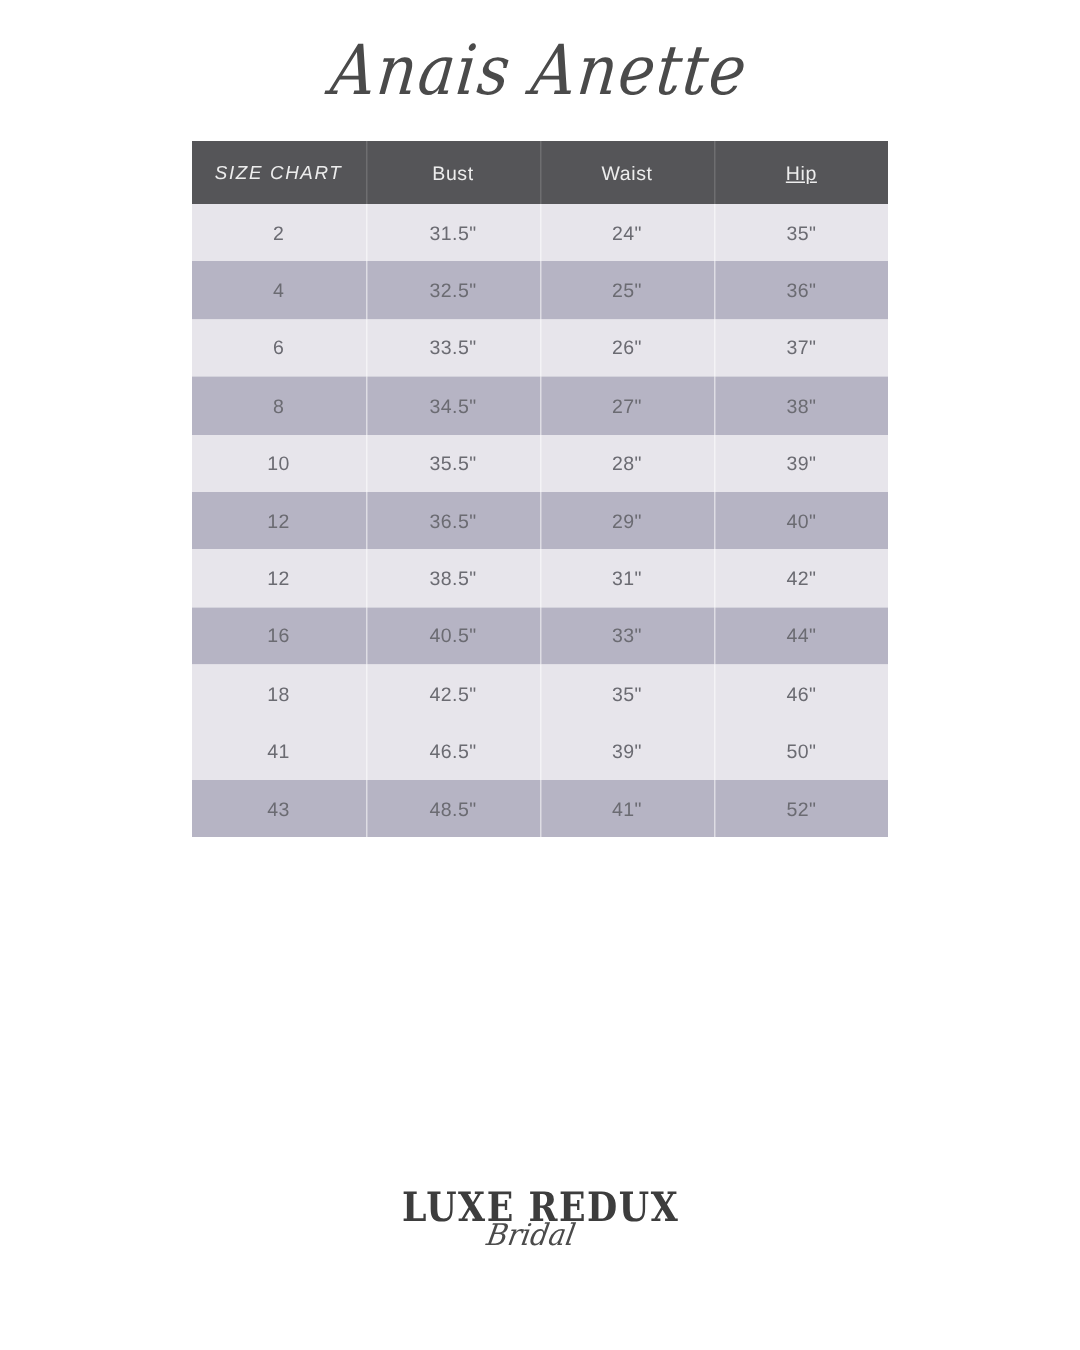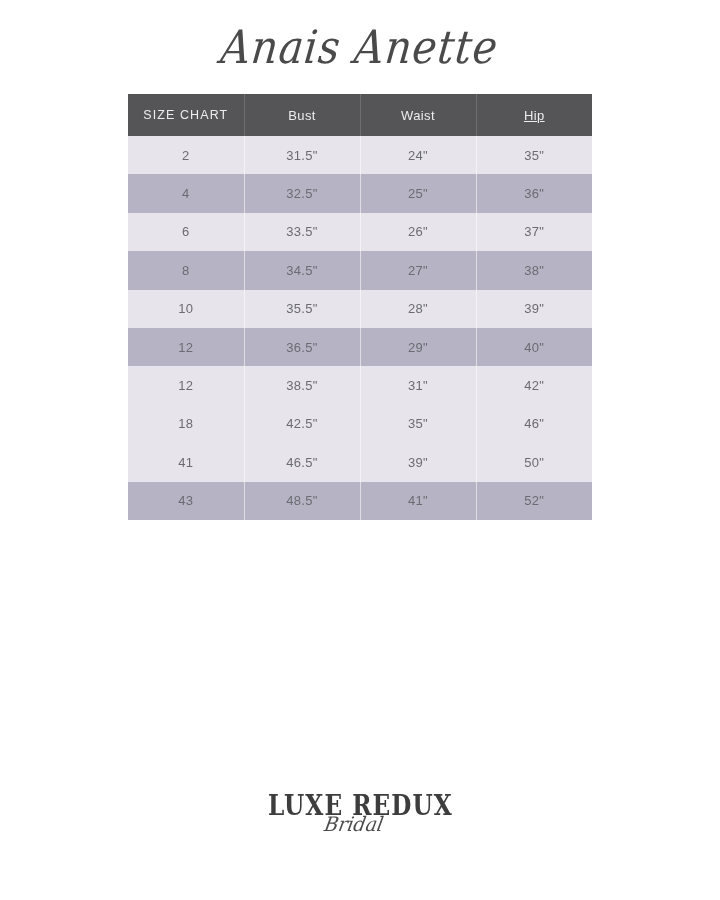--- a/index.html
+++ b/index.html
@@ -64,20 +64,21 @@
     letter-spacing: 0.9px;
     height: 42px;
     padding: 0;
     text-align: center;
     border-right: 1px solid #6e6e70;
     vertical-align: middle;
   }
   .chart thead th:last-child { border-right: none; text-decoration: underline; }
   .chart thead th.col-size {
     letter-spacing: 1.1px;
+    font-style: italic;
   }
   .chart thead th.col-meas {
     font-size: 13px;
     letter-spacing: 0.4px;
   }
 
   .chart tbody td {
     height: 38.4px;
     padding: 0;
     text-align: center;
@@ -197,20 +198,26 @@
         <td>36.5"</td>
         <td>29"</td>
         <td>40"</td>
       </tr>
       <tr class="row-light">
         <td>12</td>
         <td>38.5"</td>
         <td>31"</td>
         <td>42"</td>
       </tr>
+      <tr class="row-dark">
+        <td>16</td>
+        <td>40.5"</td>
+        <td>33"</td>
+        <td>44"</td>
+      </tr>
       <tr class="row-light">
         <td>18</td>
         <td>42.5"</td>
         <td>35"</td>
         <td>46"</td>
       </tr>
       <tr class="row-light">
         <td>41</td>
         <td>46.5"</td>
         <td>39"</td>

